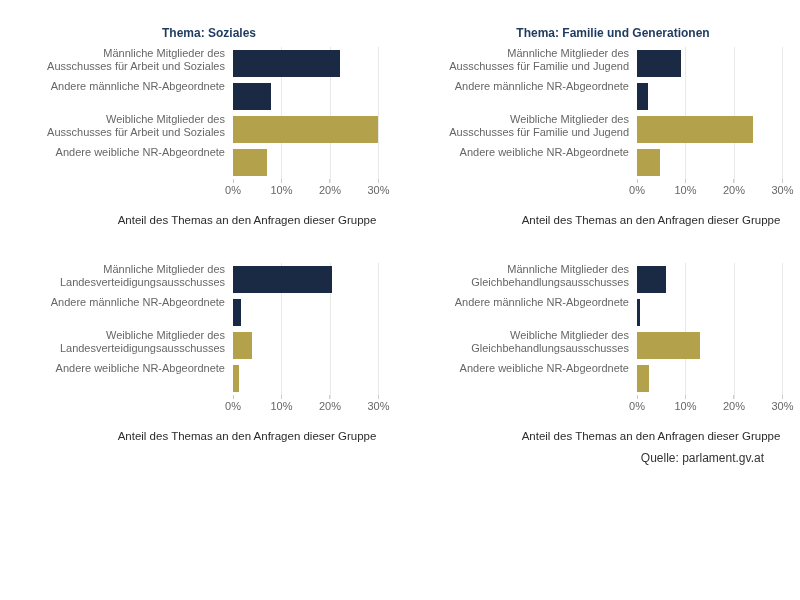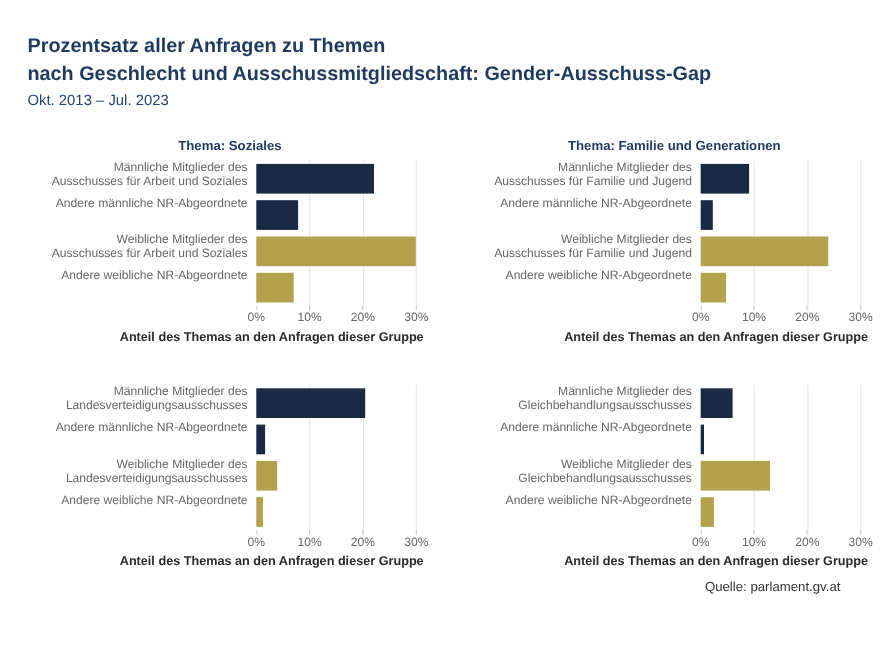--- a/index.html
+++ b/index.html
@@ -57,40 +57,35 @@
 
   
   .axis-row { position: relative; margin-left: 208px; width: 160px; height: 20px; }
   .tick { position: absolute; top: 0; width: 0; }
   .tick-mark { position: absolute; top: 0; left: -0.5px; width: 1px; height: 4px; background: #cccccc; }
   .tick-label {
     position: absolute; top: 5px; left: 0; transform: translateX(-50%);
     font-size: 11px; color: #666666; white-space: nowrap;
   }
   .xlabel {
-    margin-top: 2px;
-    font-size: 11.5px; font-weight: 700; color: #2b2b2b;
+    margin-top: 14px;
+    font-size: 11.5px; font-weight: 400; color: #2b2b2b;
     text-align: center; transform: translateX(38px); line-height: 14px;
   }
 
   
   .source {
     text-align: right; padding-right: 36px; margin-top: 8px;
     font-size: 12px; color: #333333;
   }
 </style>
 </head>
 <body>
 
 <div class="page">
-  <header class="header">
-    <div class="title-line">Prozentsatz aller Anfragen zu Themen</div>
-    <div class="title-line">nach Geschlecht und Ausschussmitgliedschaft: Gender-Ausschuss-Gap</div>
-    <div class="subtitle">Okt. 2013 – Jul. 2023</div>
-  </header>
 
   <main class="charts-grid">
       <section class="panel">
         <h2 class="panel-title">Thema: Soziales</h2>
         <div class="rows">
           <div class="plot-bg">
             <div class="gridline" style="left: 30.303%;"></div>
             <div class="gridline" style="left: 60.6061%;"></div>
             <div class="gridline" style="left: 90.9091%;"></div>
           </div>

